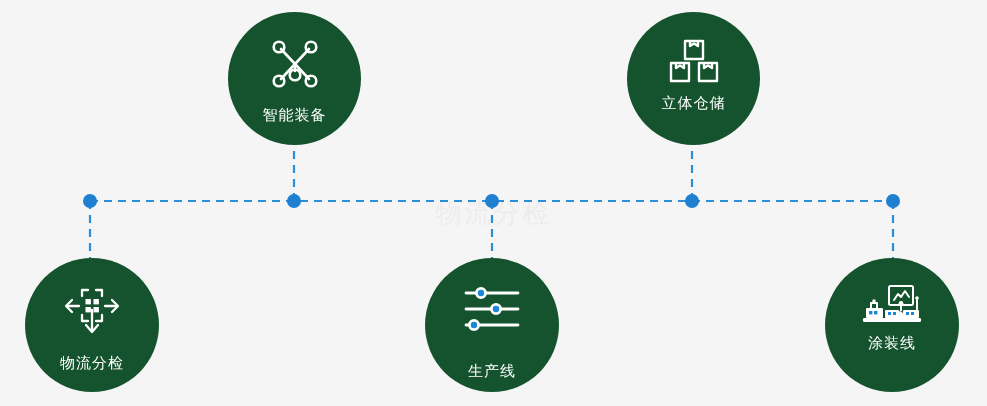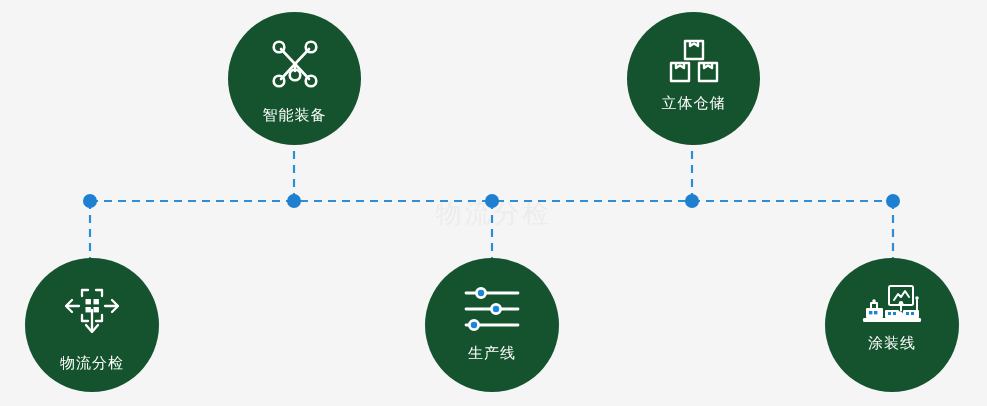--- a/index.html
+++ b/index.html
@@ -77,21 +77,21 @@
   #circle-sorting {
     left: 25px; top: 258px; width: 134px; height: 134px;
     padding-top: 26px;
   }
   #circle-sorting .node-label { margin-top: 16px; text-align: center; }
 
   #circle-production-line {
     left: 425px; top: 258px; width: 134px; height: 134px;
     padding-top: 28px;
   }
-  #circle-production-line .node-label { margin-top: 12px; }
+  #circle-production-line .node-label { margin-top: 30px; }
 
   #circle-painting-line {
     left: 825px; top: 258px; width: 134px; height: 134px;
     padding-top: 26px;
   }
   #circle-painting-line .node-label { }
 </style>
 </head>
 <body>
 

